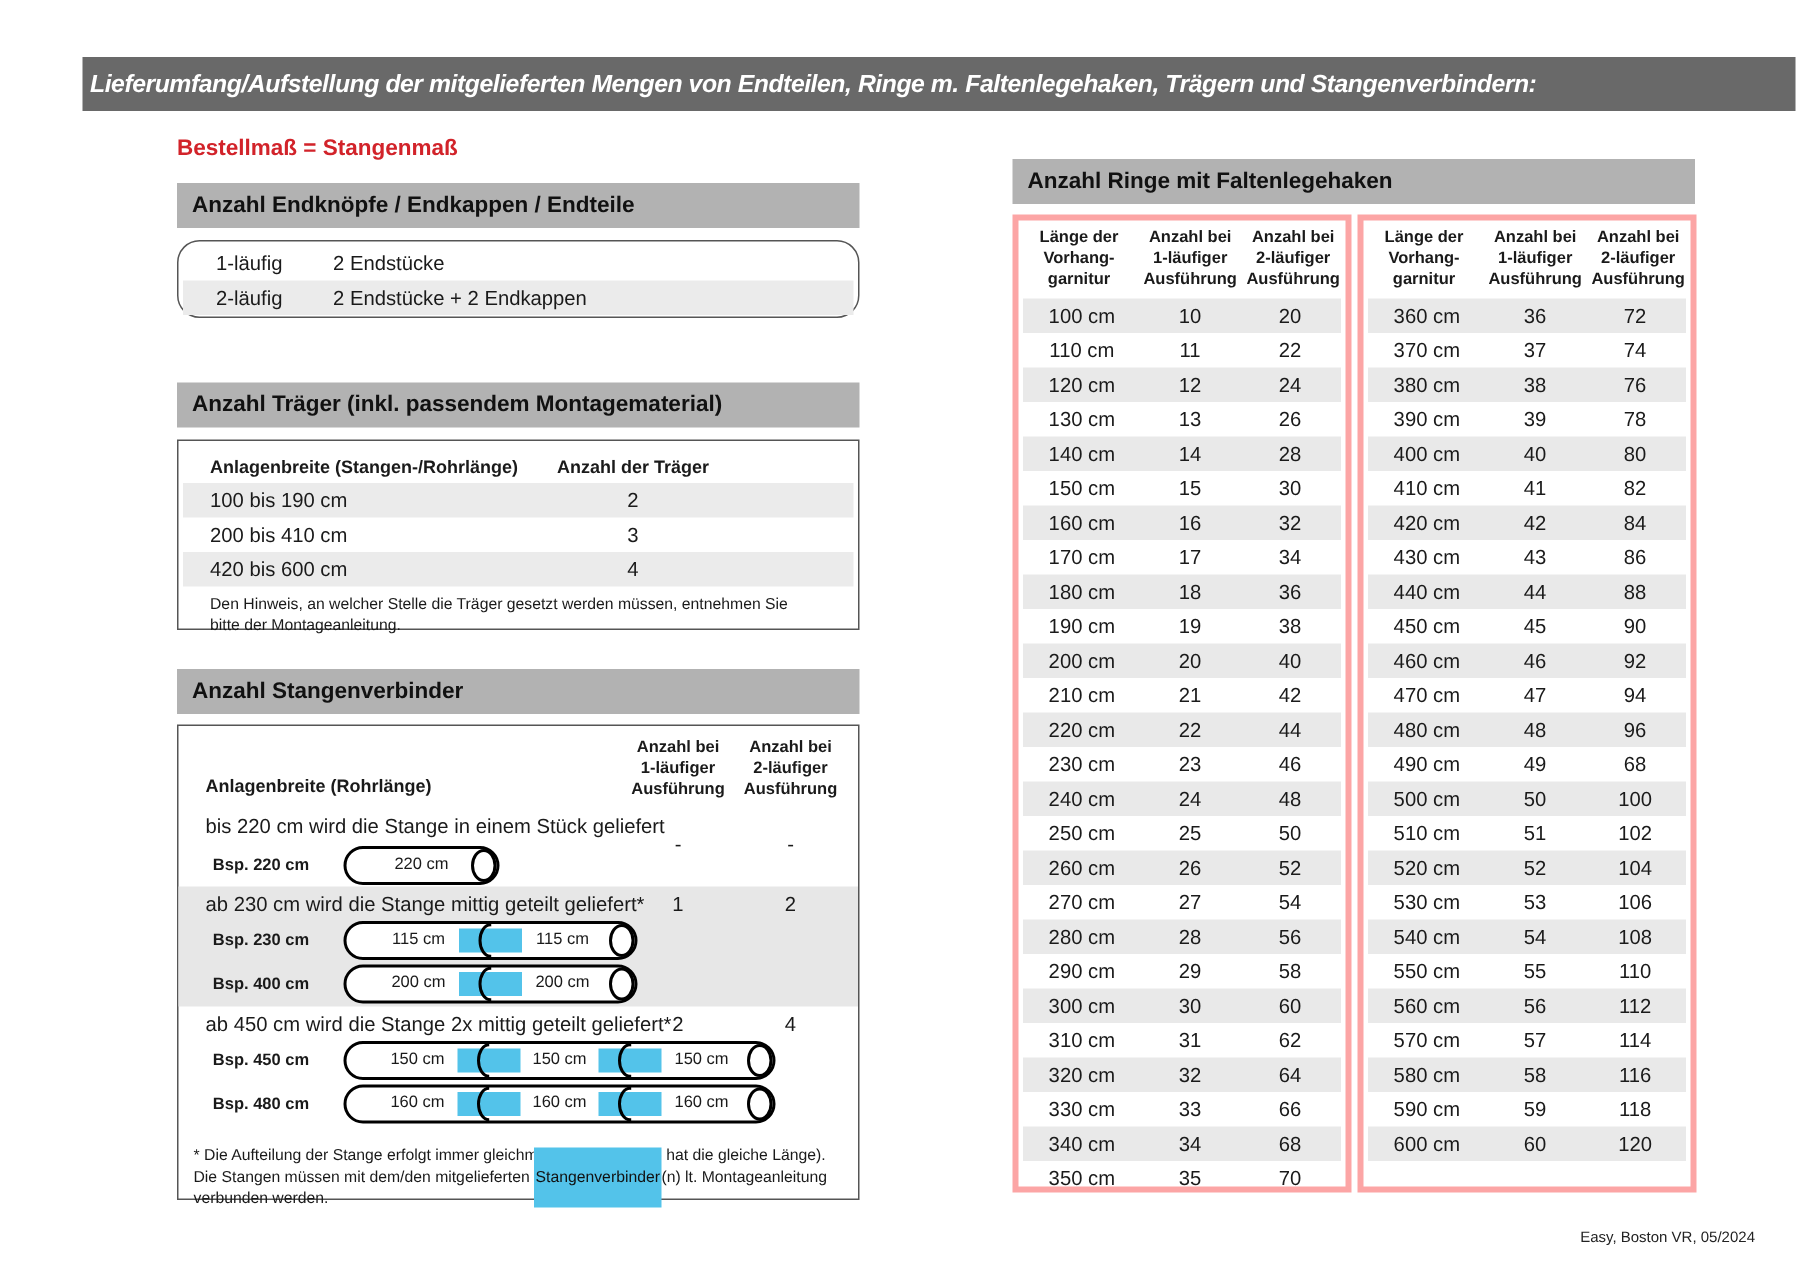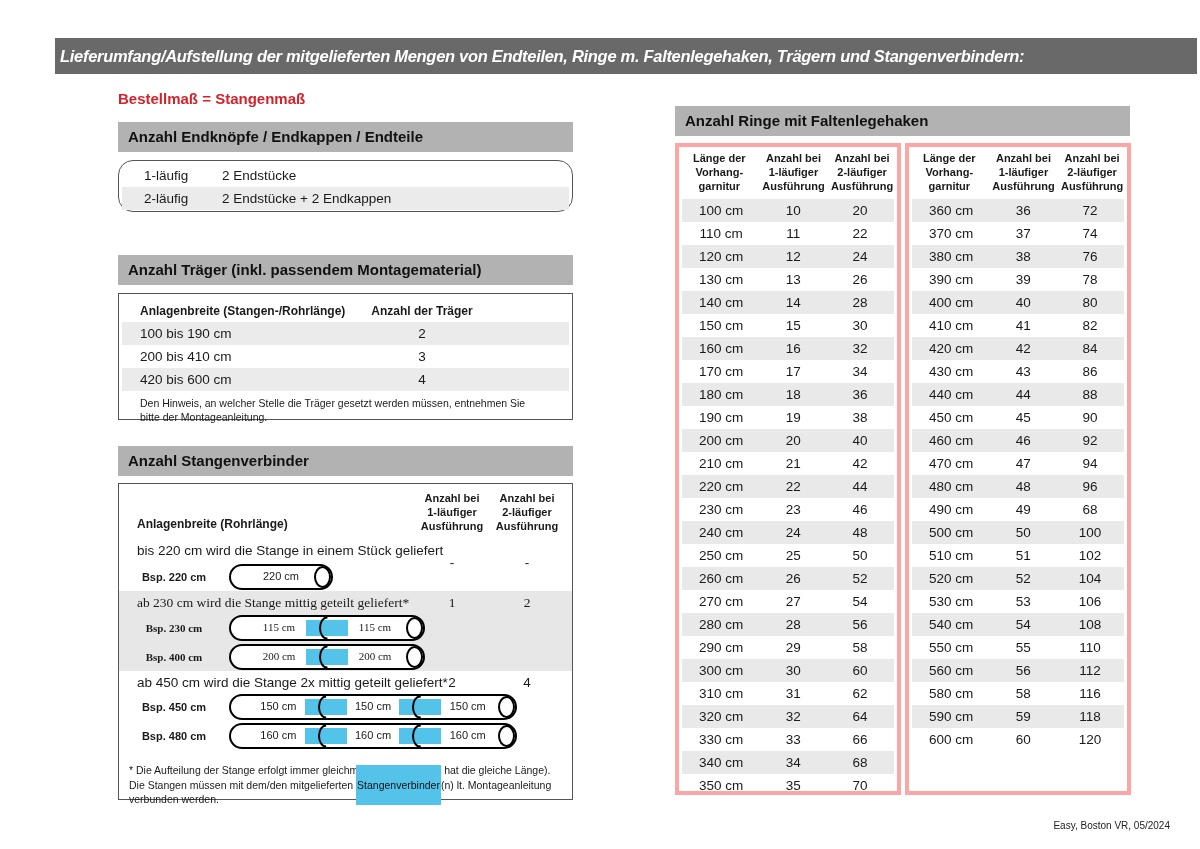--- a/index.html
+++ b/index.html
@@ -48,21 +48,21 @@
   
   .box3 { top:483px; height:317px; }
   .vhdr { position:relative; height:55px; }
   .vc1 { position:absolute; left:18px; bottom:8px; font-size:12px; font-weight:bold; }
   .vch { position:absolute; top:8px; width:80px; text-align:center; font-size:11px;
          font-weight:bold; line-height:1.25; white-space:pre-line; }
   .vch.p1 { left:293px; }
   .vch.p2 { left:368px; }
   .vsec { position:relative; }
   .vsec.s1 { height:52px; }
-  .vsec.s2 { height:80px;font-family:Liberation Serif, serif; }
+  .vsec.s2 { height:80px; }
   .vsec.s3 { height:86px; }
   .box3 .vsec:nth-of-type(odd) { background:#e7e7e7; }
   .vtext { padding:4px 0 2px 18px; font-size:13.5px; }
   .vval { position:absolute; width:80px; text-align:center; font-size:13.5px; top:4px; }
   .vval.p1 { left:293px; }
   .vval.p2 { left:368px; }
   .vval.mid { top:16px; }
   .rodrow { display:flex; align-items:center; height:29px; margin-left:8px; }
   .s1 .rodrow { margin-top:2px; }
   .rodlabel { width:94px; text-align:center; margin-right:8px; font-size:11px; font-weight:bold; }
@@ -541,20 +541,25 @@
         <span class="rc-one">55</span>
         <span class="rc-two">110</span>
       </div>
 
       <div class="rrow">
         <span class="rc-len">560 cm</span>
         <span class="rc-one">56</span>
         <span class="rc-two">112</span>
       </div>
 
+      <div class="rrow">
+        <span class="rc-len">570 cm</span>
+        <span class="rc-one">57</span>
+        <span class="rc-two">114</span>
+      </div>
 
       <div class="rrow">
         <span class="rc-len">580 cm</span>
         <span class="rc-one">58</span>
         <span class="rc-two">116</span>
       </div>
 
       <div class="rrow">
         <span class="rc-len">590 cm</span>
         <span class="rc-one">59</span>

